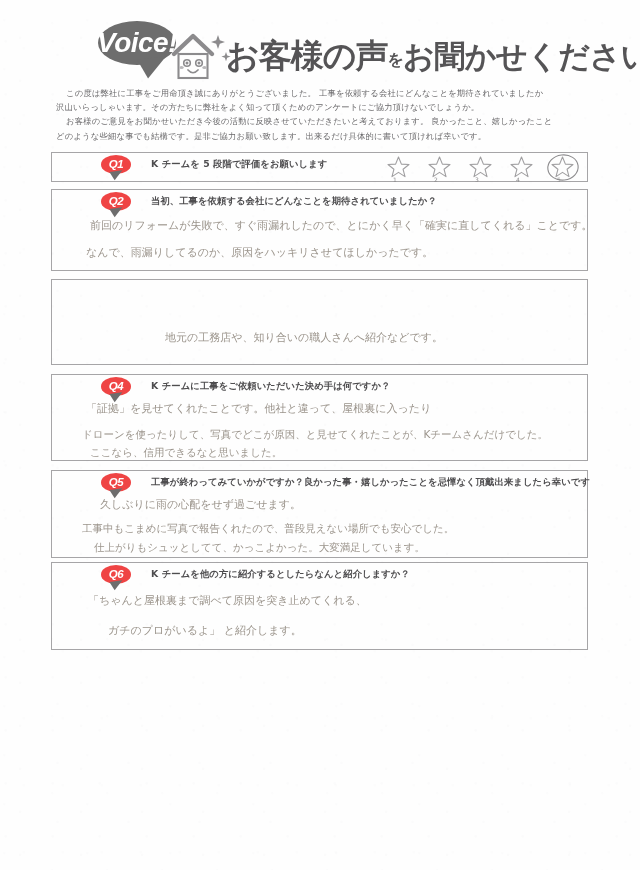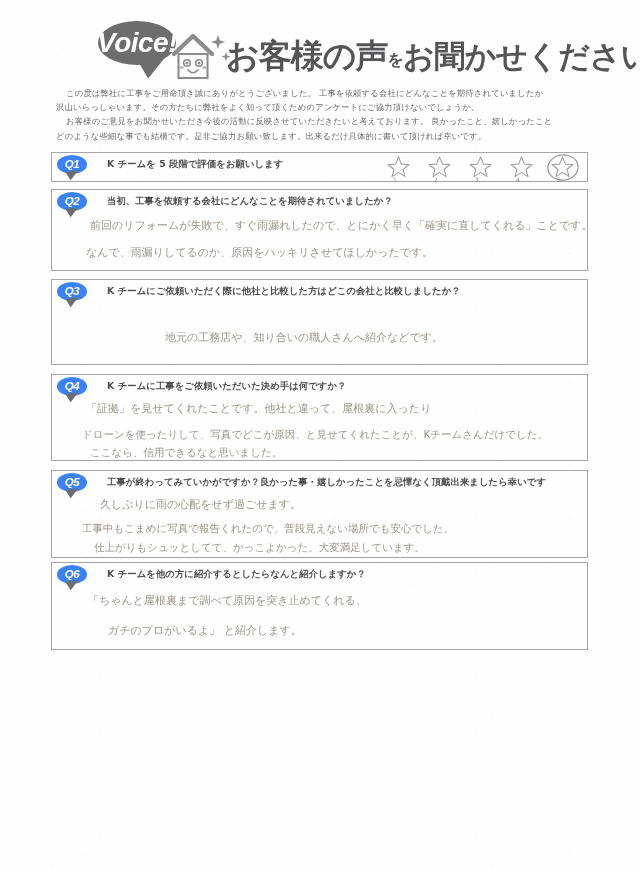--- a/index.html
+++ b/index.html
@@ -118,24 +118,25 @@
     position: relative;
     height: 22px;
     display: flex;
     align-items: center;
     padding-left: 5px;
   }
   .q-badge {
     position: relative;
     width: 30px; height: 19px;
     flex: 0 0 auto;
-    background: #3b82f6;
+    background: #ef4444;
     border-radius: 50% / 50%;
     display: flex; align-items: center; justify-content: center;
     margin-right: 3px;
+    margin-left: 44px;
   }
   .q-badge .btail {
     position: absolute;
     left: 9px; bottom: -6px;
     width: 0; height: 0;
     border-left: 4px solid transparent;
     border-right: 9px solid transparent;
     border-top: 9px solid #6d6d6d;
     transform: rotate(-8deg);
   }
@@ -295,27 +296,20 @@
         <div class="btail"></div>
         <span>Q2</span>
       </div>
       <div class="q-text">当初、工事を依頼する会社にどんなことを期待されていましたか？</div>
     </div>
     <div class="hw" style="left:38px; top:30px;">前回のリフォームが失敗で、すぐ雨漏れしたので、とにかく早く「確実に直してくれる」ことです。</div>
     <div class="hw" style="left:34px; top:57px;">なんで、雨漏りしてるのか、原因をハッキリさせてほしかったです。</div>
   </div>
 
   <div class="q-box" style="top:279px; height:86px;">
-    <div class="q-head">
-      <div class="q-badge">
-        <div class="btail"></div>
-        <span>Q3</span>
-      </div>
-      <div class="q-text">K チームにご依頼いただく際に他社と比較した方はどこの会社と比較しましたか？</div>
-    </div>
     <div class="hw" style="left:113px; top:52px;">地元の工務店や、知り合いの職人さんへ紹介などです。</div>
   </div>
 
   <div class="q-box" style="top:374px; height:87px;">
     <div class="q-head">
       <div class="q-badge">
         <div class="btail"></div>
         <span>Q4</span>
       </div>
       <div class="q-text">K チームに工事をご依頼いただいた決め手は何ですか？</div>

